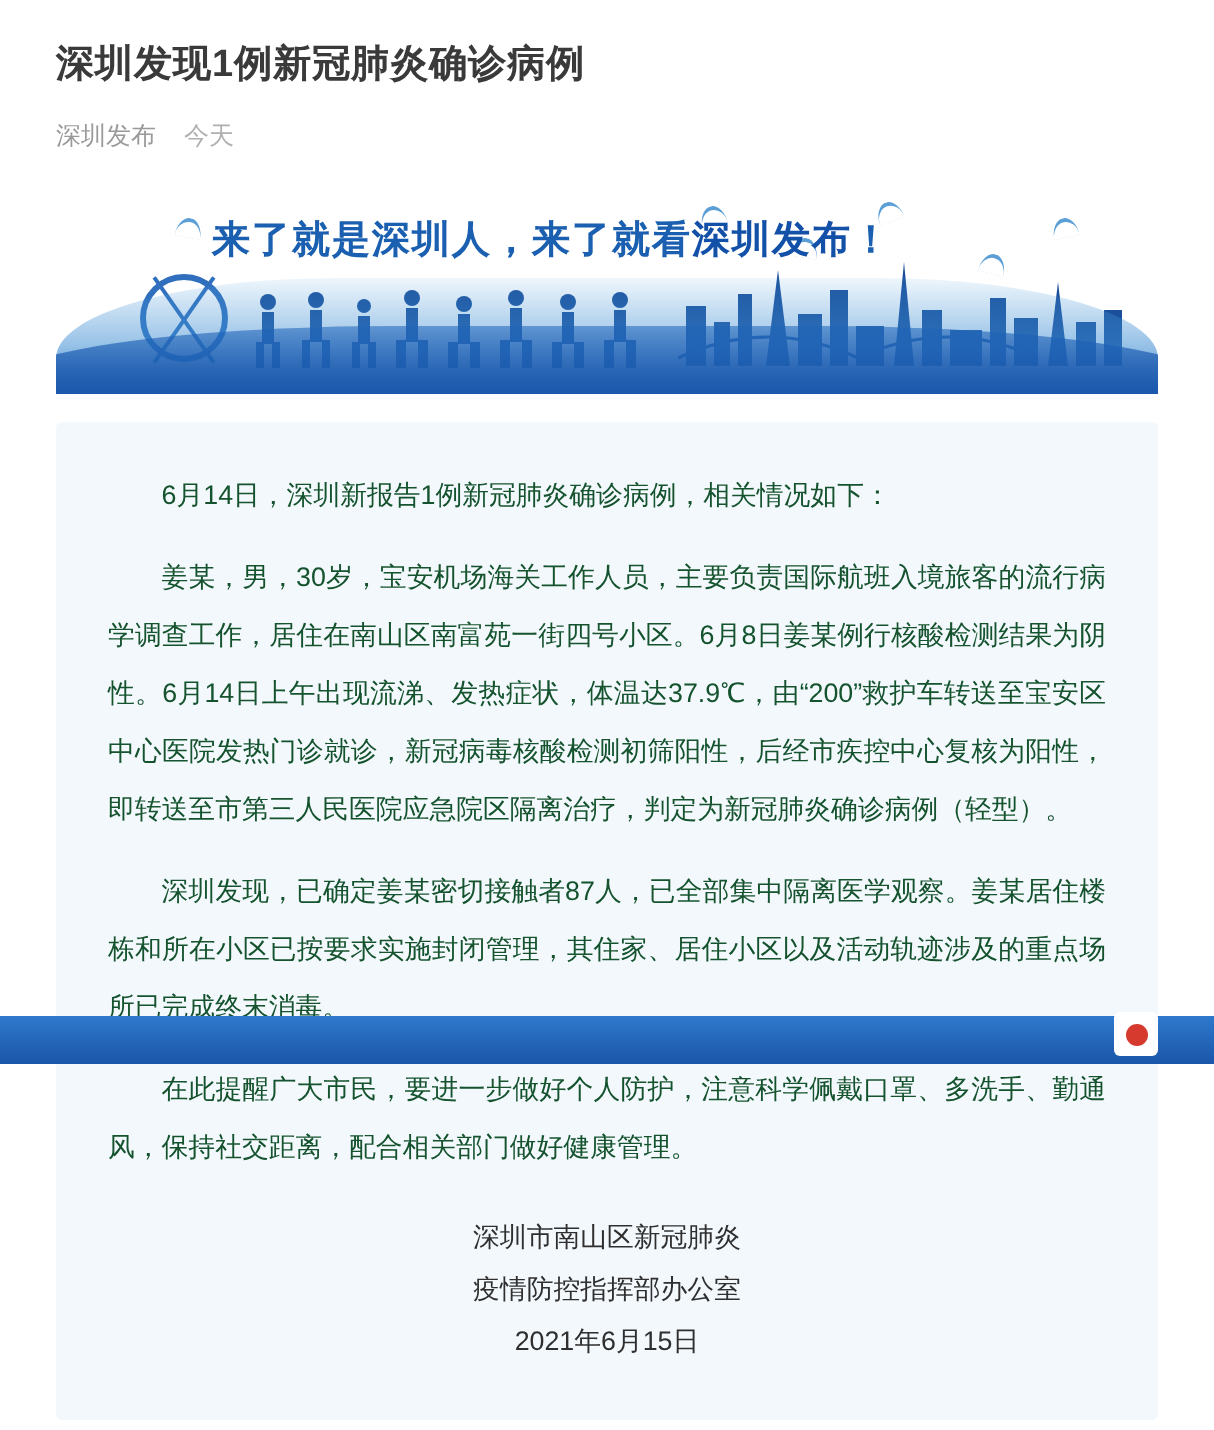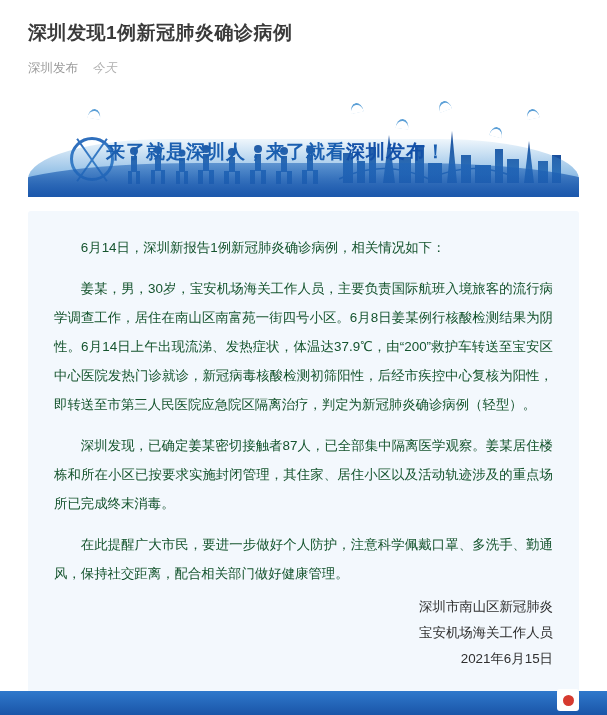--- a/index.html
+++ b/index.html
@@ -10,21 +10,21 @@
     width: 607px;
     height: 715px;
     background: #ffffff;
     font-family: "Liberation Sans", sans-serif;
     color: #2b2b2b;
     overflow: hidden;
     position: relative;
   }
   .page {
     width: 607px;
-    height: 715px;
+    height: 532px;
     position: relative;
     box-sizing: border-box;
     padding: 0 28px;
   }
   .article-title {
     font-size: 19px;
     font-weight: bold;
     color: #3a3a3a;
     letter-spacing: 0.5px;
     padding-top: 20px;
@@ -32,21 +32,21 @@
   }
   .meta-row {
     margin-top: 13px;
     font-size: 12.5px;
     color: #9a9a9a;
     display: flex;
     align-items: center;
     gap: 14px;
   }
   .meta-source { color: #9a9a9a; }
-  .meta-date { color: #b0b0b0; font-style: italic; }
+  .meta-date { color: #b0b0b0; }
 
   
   .banner {
     margin-top: 20px;
     height: 100px;
     position: relative;
     overflow: hidden;
   }
   .banner-sky {
     position: absolute;
@@ -56,21 +56,20 @@
   .banner-slogan {
     position: absolute;
     left: 78px;
     top: 10px;
     font-size: 19px;
     font-weight: bold;
     color: #1b5fb0;
     white-space: nowrap;
     letter-spacing: 1px;
     z-index: 5;
-    margin-top: 32px;
   }
   .banner-slogan .hl { color: #1350a8; }
   .banner-wave {
     position: absolute;
     left: 0; right: 0;
     bottom: 0;
     height: 58px;
     background: linear-gradient(180deg, rgba(92,170,225,0.10) 0%, rgba(60,140,210,0.55) 60%, rgba(40,110,190,0.85) 100%);
     border-top-left-radius: 140px 40px;
     border-top-right-radius: 140px 40px;
@@ -138,25 +137,25 @@
   .para {
     font-size: 13.4px;
     line-height: 29px;
     color: #14532d;
     text-indent: 2em;
     margin: 0 0 12px 0;
     text-align: justify;
   }
   .para:last-of-type { margin-bottom: 0; }
   .signature {
-    margin-top: 6px;
+    margin-top: 18px;
     font-size: 13.4px;
     line-height: 26px;
     color: #2f2f2f;
-    text-align: right;
+    text-align: center;
   }
   .sign-line { display: block; }
 
   
   .bottom-strip {
     position: absolute;
     left: 0; right: 0; bottom: 0;
     height: 24px;
     background: #1f62b8;
   }
@@ -277,21 +276,21 @@
   </div>
 
   <div class="body-card">
     <p class="para">6月14日，深圳新报告1例新冠肺炎确诊病例，相关情况如下：</p>
     <p class="para">姜某，男，30岁，宝安机场海关工作人员，主要负责国际航班入境旅客的流行病学调查工作，居住在南山区南富苑一街四号小区。6月8日姜某例行核酸检测结果为阴性。6月14日上午出现流涕、发热症状，体温达37.9℃，由“200”救护车转送至宝安区中心医院发热门诊就诊，新冠病毒核酸检测初筛阳性，后经市疾控中心复核为阳性，即转送至市第三人民医院应急院区隔离治疗，判定为新冠肺炎确诊病例（轻型）。</p>
     <p class="para">深圳发现，已确定姜某密切接触者87人，已全部集中隔离医学观察。姜某居住楼栋和所在小区已按要求实施封闭管理，其住家、居住小区以及活动轨迹涉及的重点场所已完成终末消毒。</p>
     <p class="para">在此提醒广大市民，要进一步做好个人防护，注意科学佩戴口罩、多洗手、勤通风，保持社交距离，配合相关部门做好健康管理。</p>
 
     <div class="signature">
       <span class="sign-line">深圳市南山区新冠肺炎</span>
-      <span class="sign-line">宝安机场海关工作人员</span>
+      <span class="sign-line">疫情防控指挥部办公室</span>
       <span class="sign-line">2021年6月15日</span>
     </div>
   </div>
 
   <div class="bottom-strip">
     <div class="inner"></div>
   </div>
   <div class="bottom-badge">
     <div class="dot"></div>
   </div>

